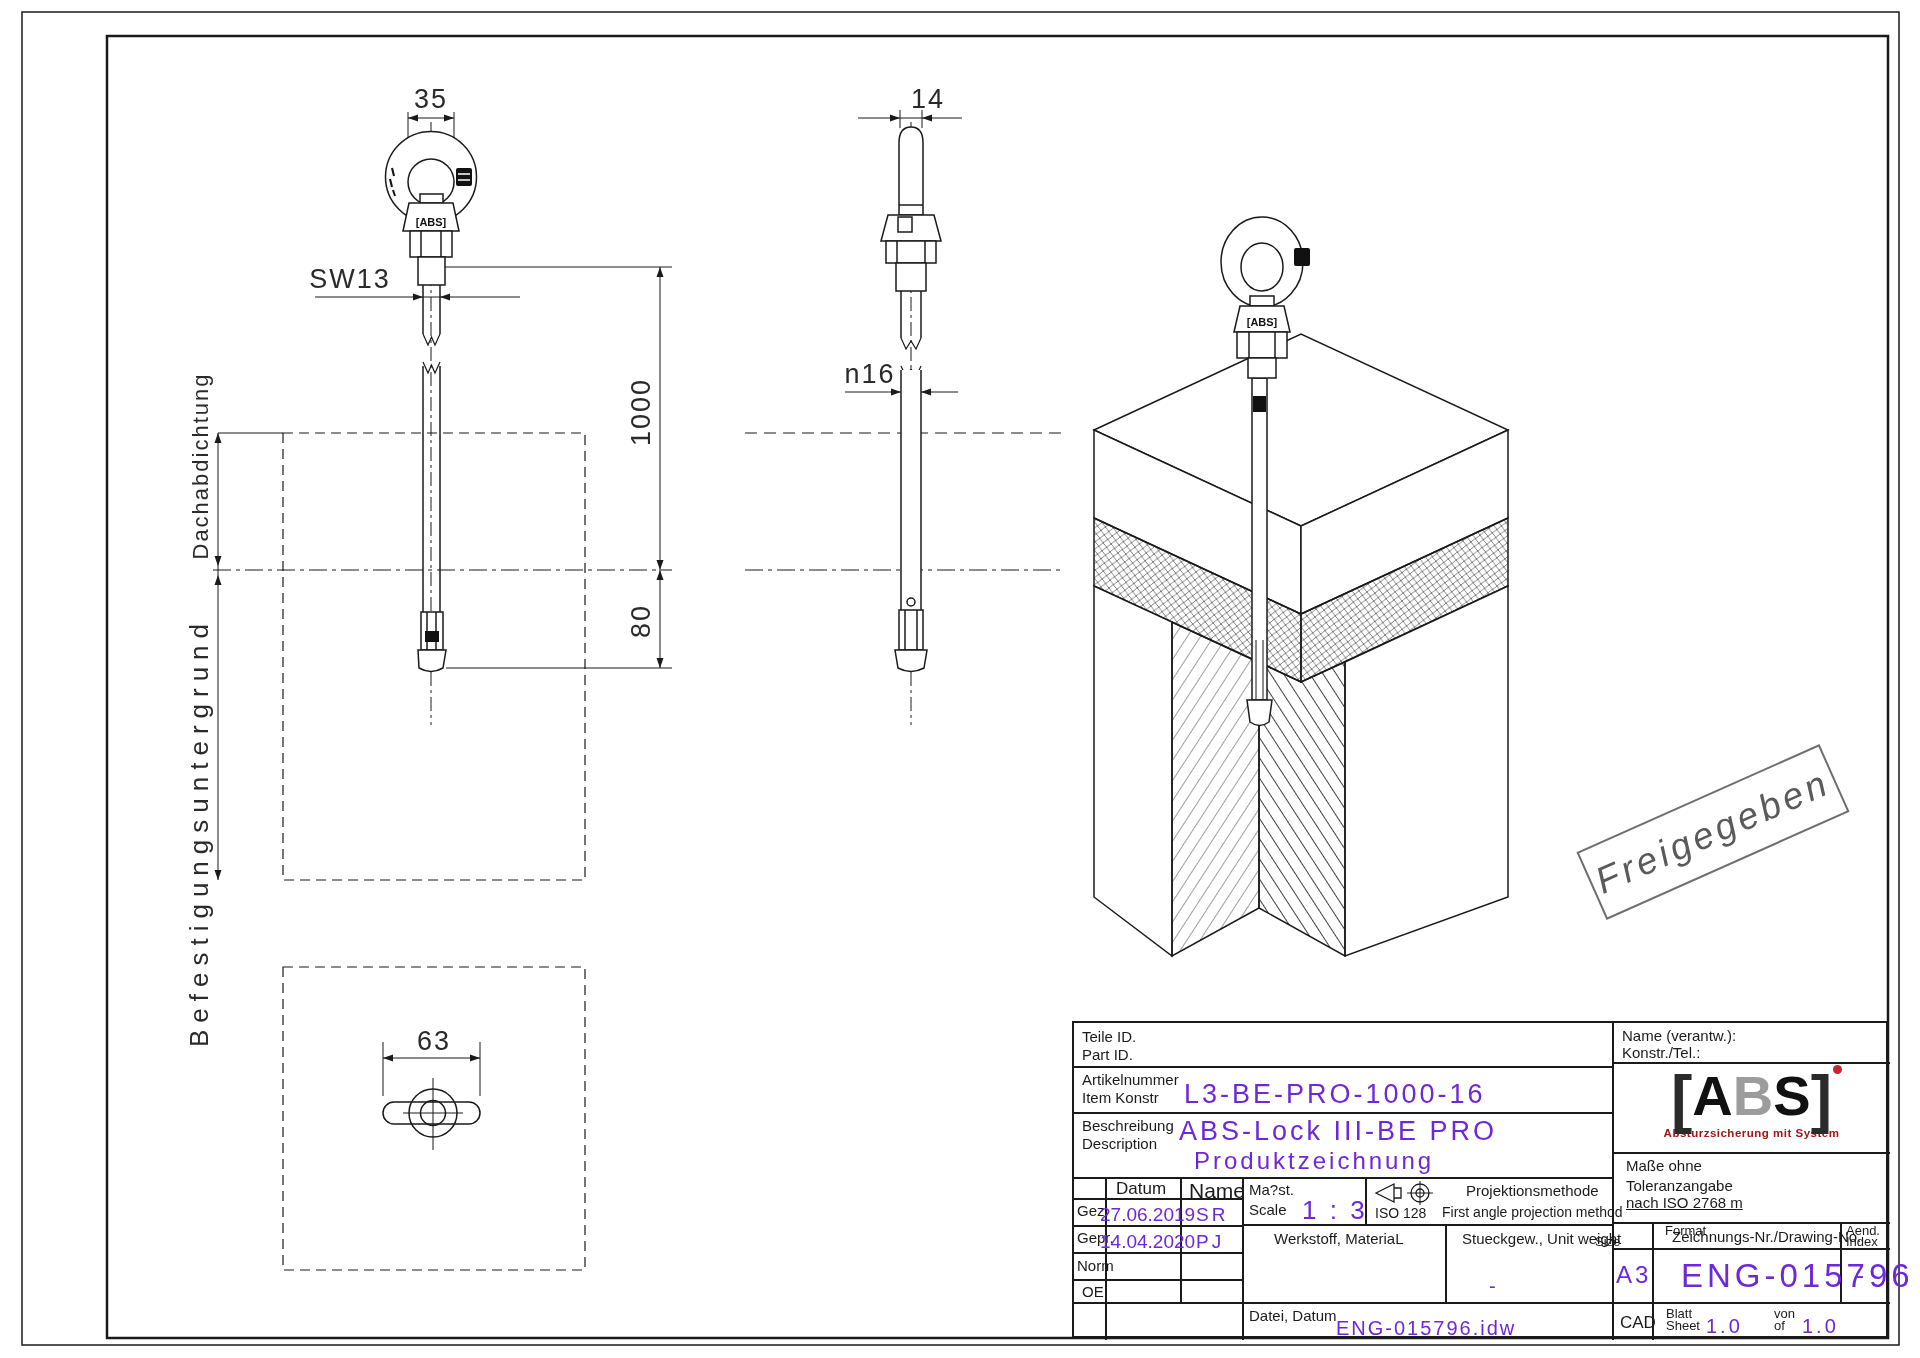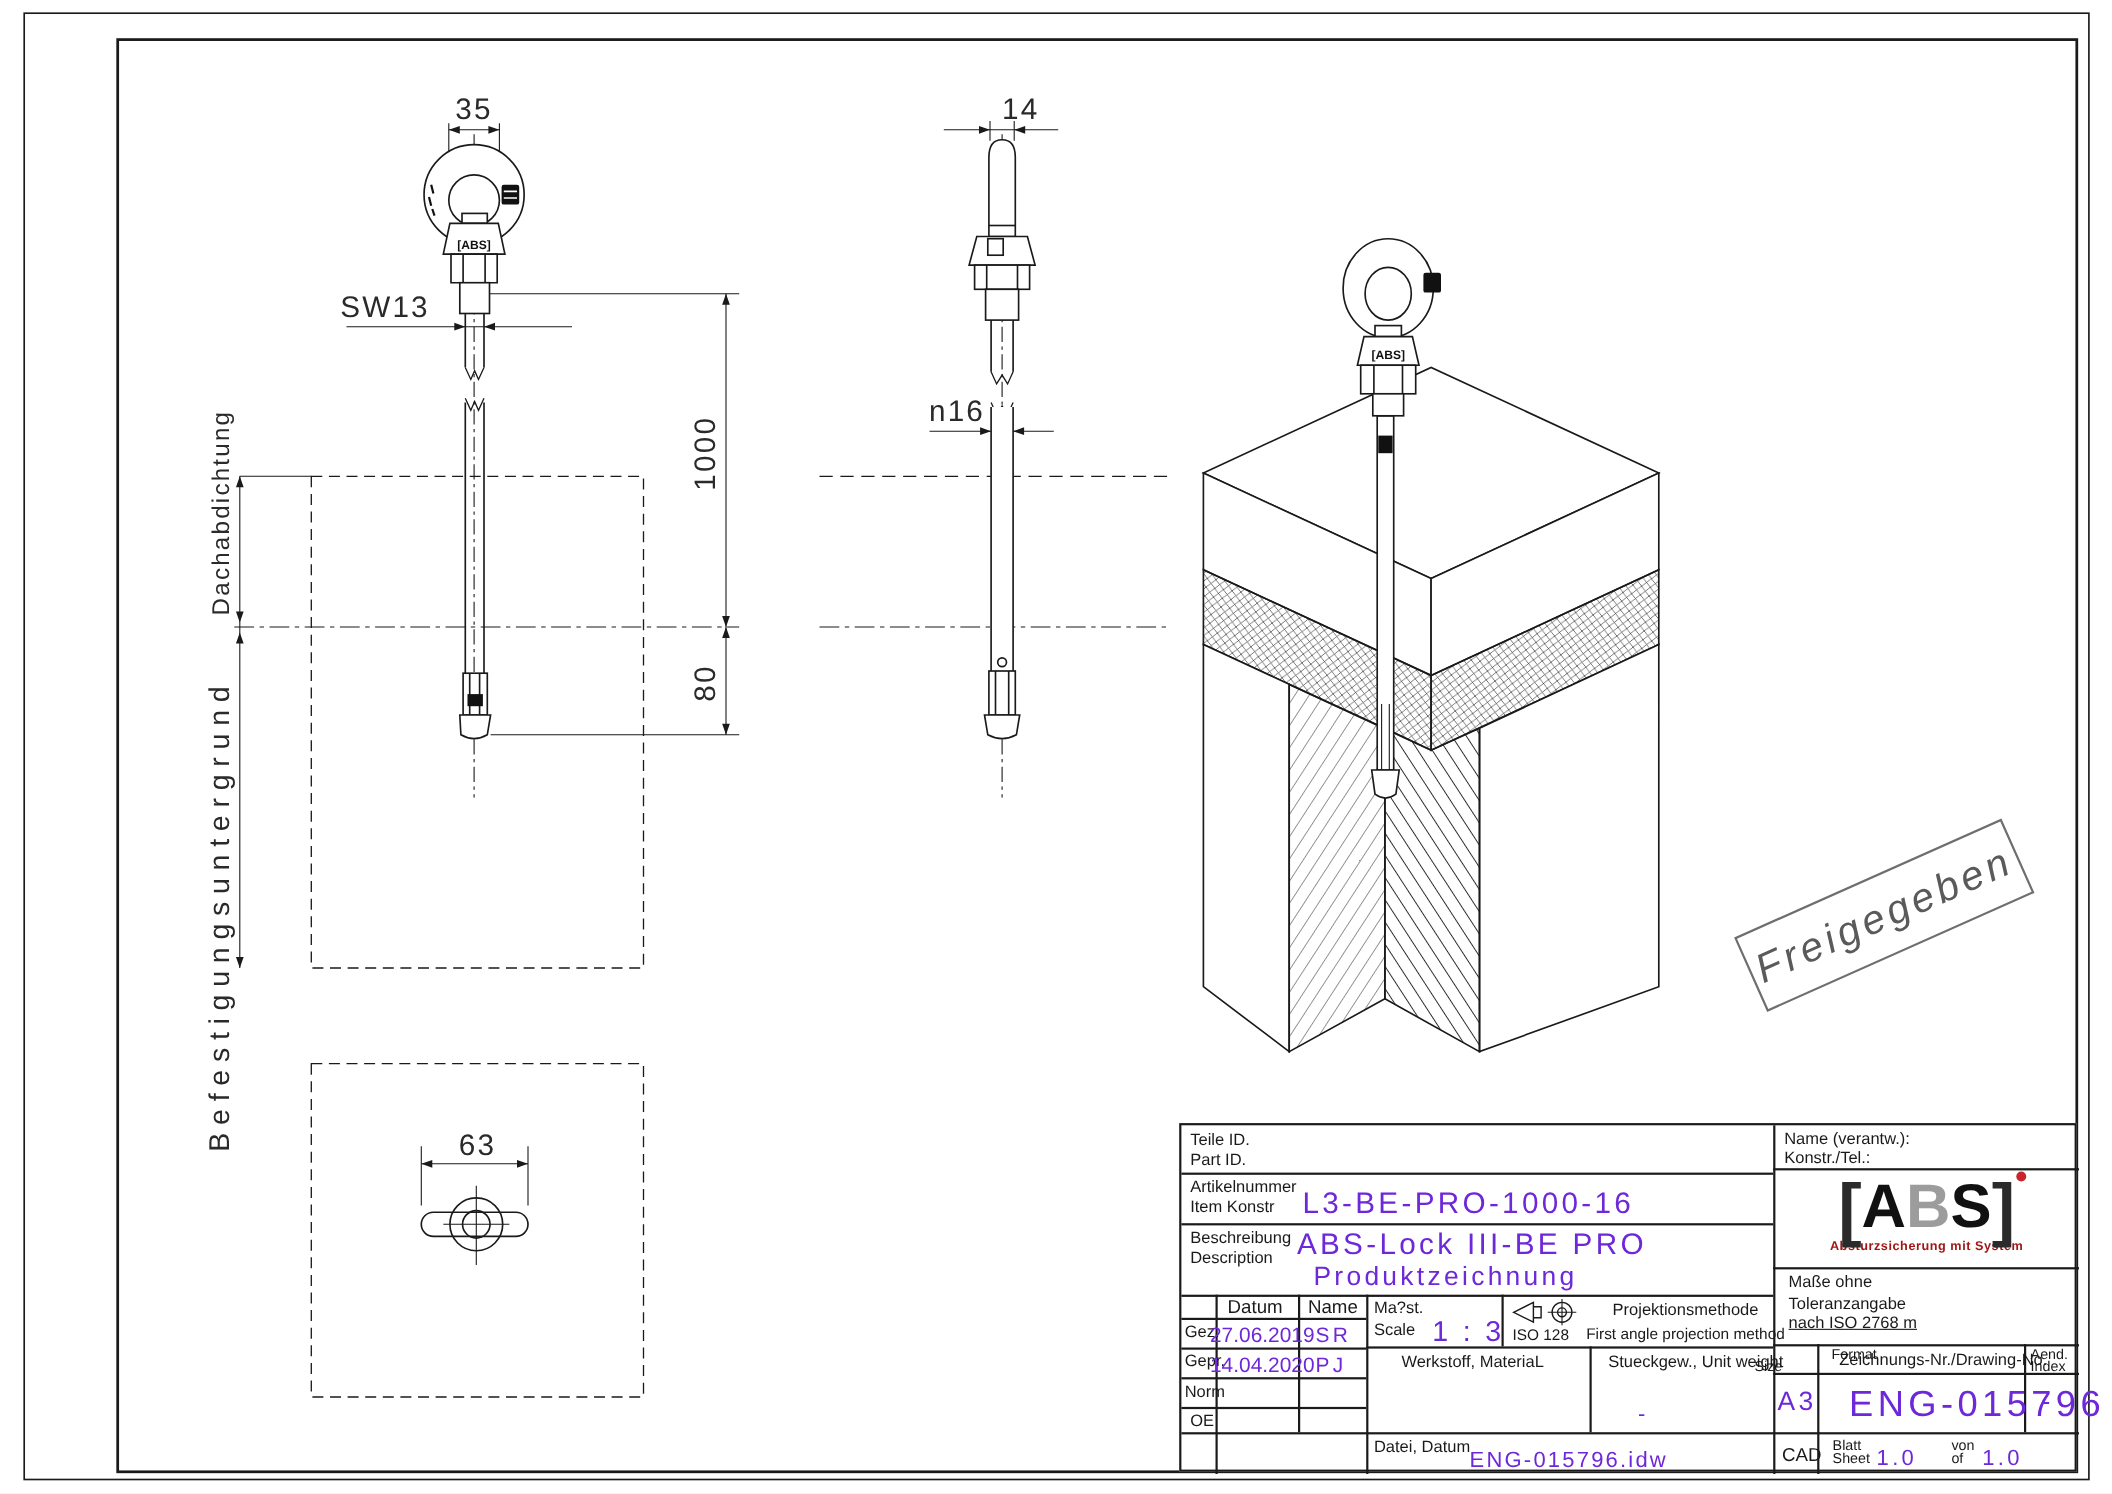--- a/index.html
+++ b/index.html
@@ -258,21 +258,21 @@
   <div class="txt sm" style="left:8px;top:47px;">Artikelnummer</div>
   <div class="txt sm" style="left:8px;top:65px;">Item Konstr</div>
   <div class="txt cad big" style="left:110px;top:56px;">L3-BE-PRO-1000-16</div>
 
   <div class="txt sm" style="left:8px;top:93px;">Beschreibung</div>
   <div class="txt sm" style="left:8px;top:111px;">Description</div>
   <div class="txt cad big" style="left:105px;top:93px;">ABS-Lock III-BE PRO</div>
   <div class="txt cad" style="left:120px;top:124px;font-size:24px;">Produktzeichnung</div>
 
   <div class="txt" style="left:42px;top:156px;font-size:17px;">Datum</div>
-  <div class="txt" style="left:115px;top:156px;font-size:17px;">Name</div>
+  <div class="txt" style="left:115px;top:156px;font-size:21px;">Name</div>
   <div class="txt sm" style="left:3px;top:178px;">Gez.</div>
   <div class="txt cad" style="left:26px;top:181px;font-size:19px;letter-spacing:0;">27.06.2019</div>
   <div class="txt cad" style="left:122px;top:181px;font-size:19px;">SR</div>
   <div class="txt sm" style="left:3px;top:205px;">Gepr.</div>
   <div class="txt cad" style="left:26px;top:208px;font-size:19px;letter-spacing:0;">14.04.2020</div>
   <div class="txt cad" style="left:122px;top:208px;font-size:19px;">PJ</div>
   <div class="txt sm" style="left:3px;top:233px;">Norm</div>
   <div class="txt sm" style="left:8px;top:259px;">OE</div>
 
   <div class="txt sm" style="left:175px;top:157px;">Ma?st.</div>

